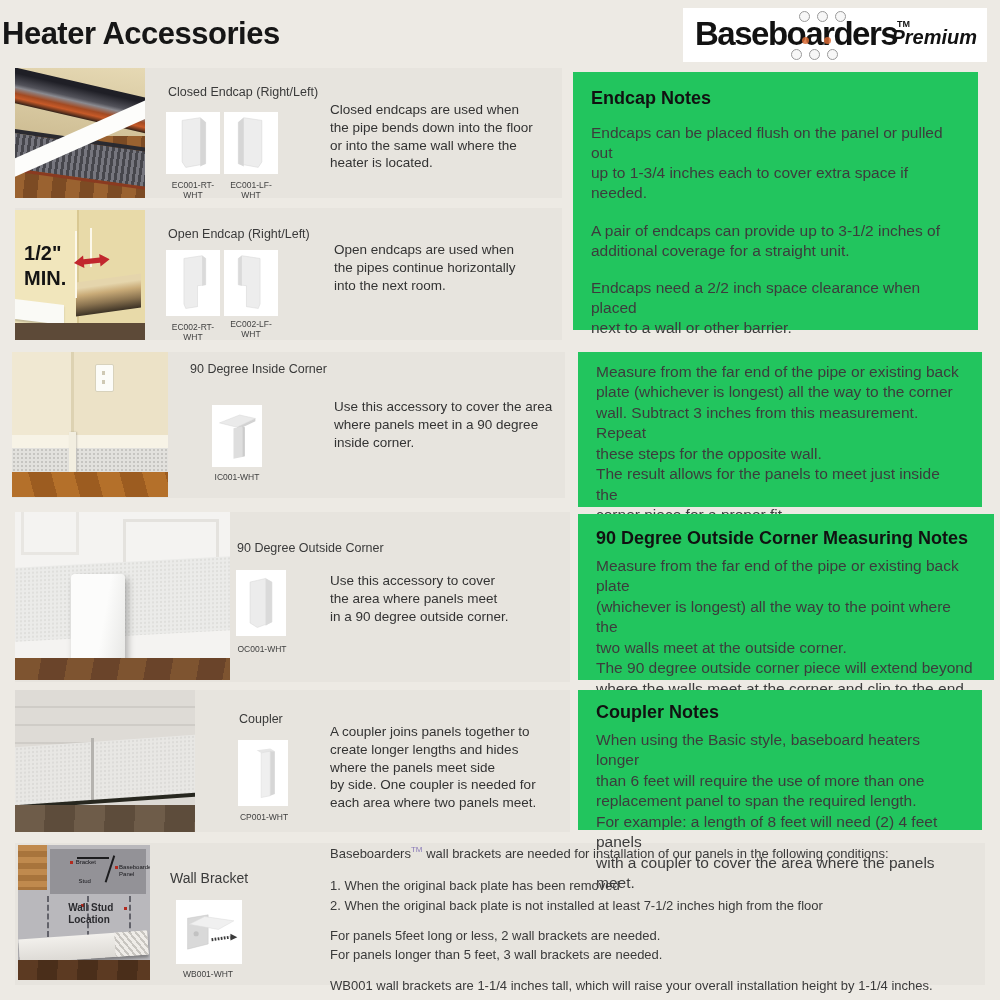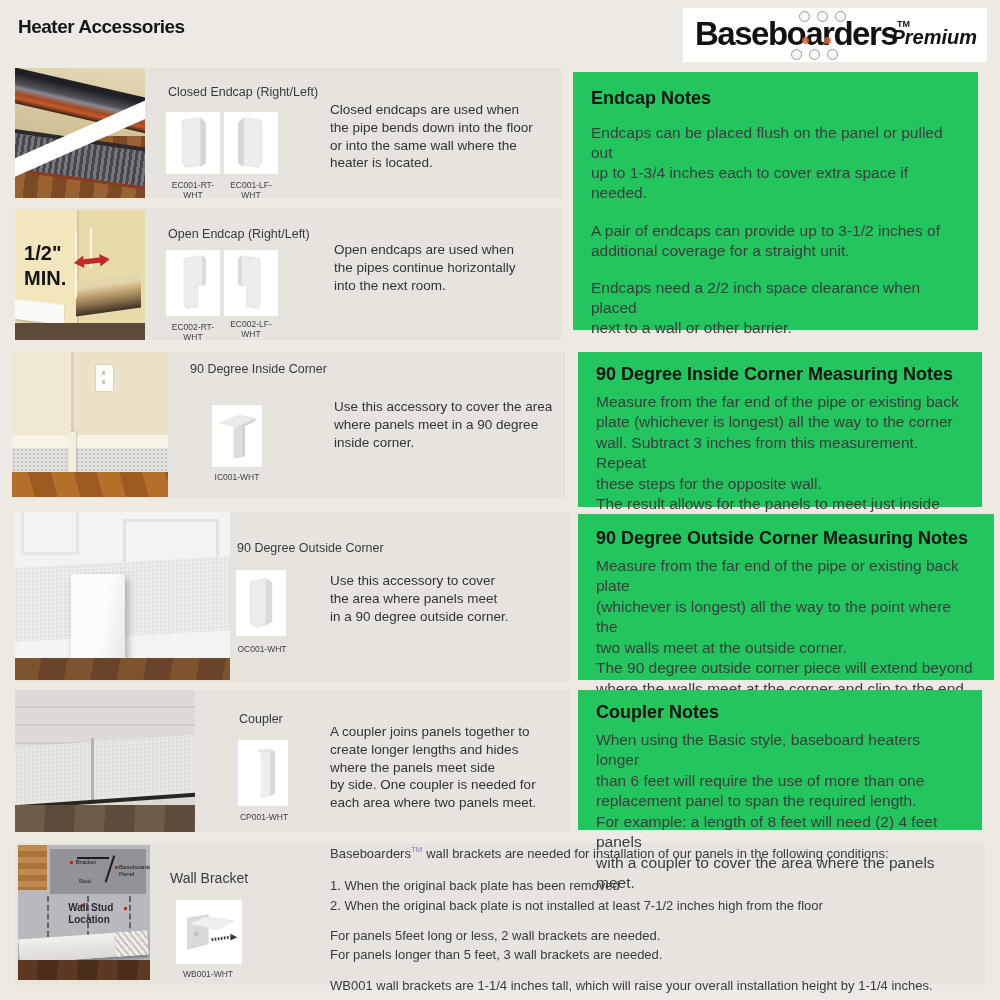--- a/index.html
+++ b/index.html
@@ -1,21 +1,21 @@
 <!DOCTYPE html>
 <html><head>
 <meta charset="utf-8">
 <style>
   html,body{margin:0;padding:0;}
   .sheet{position:relative;width:1000px;height:1000px;background:#edeae4;
          font-family:"Liberation Sans",sans-serif;color:#3a3a3a;overflow:hidden;}
   .preline{white-space:pre-line;}
 
   
-  .page-title{position:absolute;left:18px;top:16px;font-size:19px;font-weight:bold;
+  .page-title{position:absolute;left:2px;top:16px;font-size:31px;font-weight:bold;
               color:#161616;letter-spacing:-0.5px;}
   .logo{position:absolute;left:683px;top:8px;width:304px;height:54px;background:#ffffff;}
   .logo-text{position:absolute;left:12px;top:7px;font-size:33px;font-weight:bold;
              color:#121212;letter-spacing:-1.5px;}
   .logo-tm{font-size:9px;vertical-align:18px;letter-spacing:0;}
   .logo-premium{position:absolute;right:10px;top:18px;font-size:20px;font-weight:bold;
                 font-style:italic;color:#121212;text-align:center;}
   .ring{position:absolute;width:9px;height:9px;border:1.5px solid #9a9a9a;border-radius:50%;
         background:#f7f7f7;}
   .odot{position:absolute;width:7px;height:7px;border-radius:50%;background:#d96b35;opacity:.85;}
@@ -328,21 +328,20 @@
     <div class="note-title">Endcap Notes</div>
     <div class="note-para preline">Endcaps can be placed flush on the panel or pulled out
 up to 1-3/4 inches each to cover extra space if needed.</div>
     <div class="note-para preline">A pair of endcaps can provide up to 3-1/2 inches of
 additional coverage for a straight unit.</div>
     <div class="note-para preline">Endcaps need a 2/2 inch space clearance when placed
 next to a wall or other barrier.</div>
   </div>
 
   <div class="note-panel" style="left:578px;top:352px;width:404px;height:155px;padding-top:10px;">
-    <div class="note-title tight">90 Degree Inside Corner Measuring Notes</div>
     <div class="note-body preline">Measure from the far end of the pipe or existing back
 plate (whichever is longest) all the way to the corner
 wall.  Subtract 3 inches from this measurement.  Repeat
 these steps for the opposite wall.
 The result allows for the panels to meet just inside the
 corner piece for a proper fit.</div>
   </div>
 
   <div class="note-panel" style="left:578px;top:514px;width:416px;height:166px;padding-top:12px;">
     <div class="note-title tight">90 Degree Outside Corner Measuring Notes</div>

